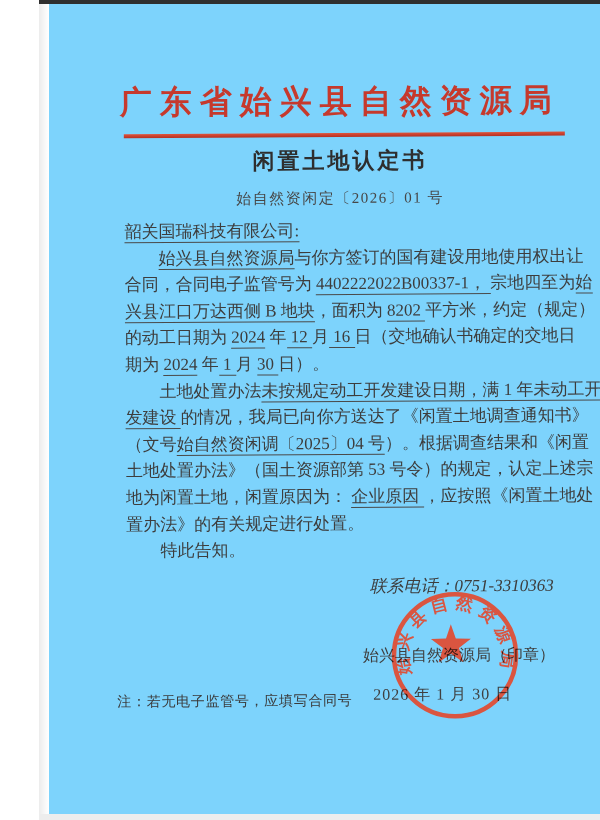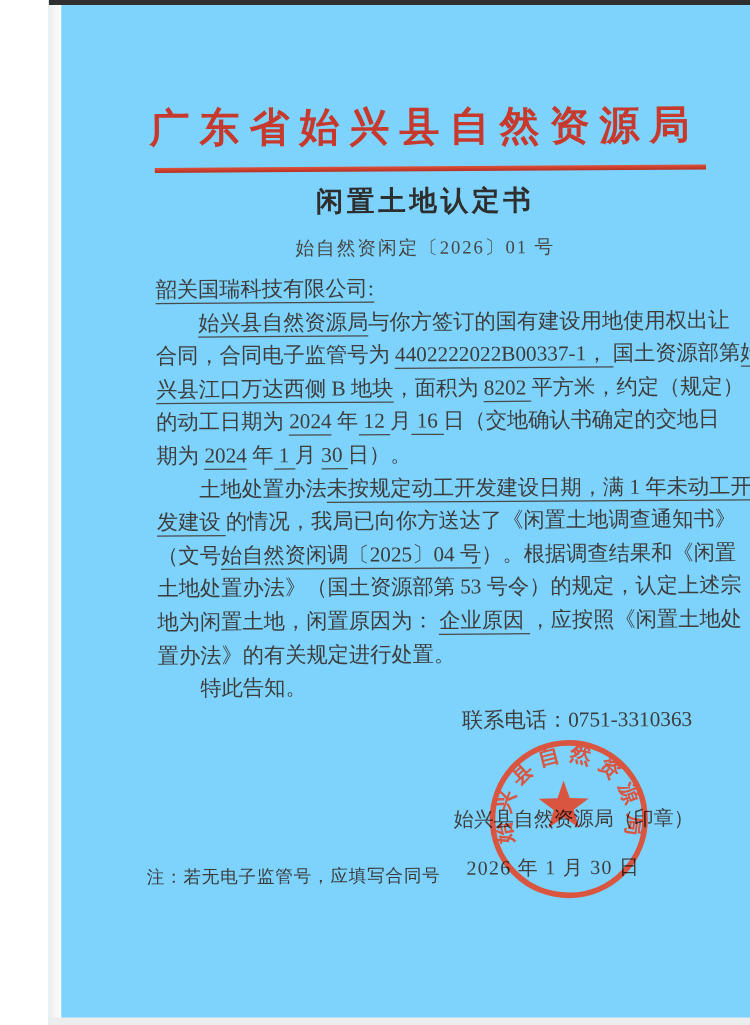--- a/index.html
+++ b/index.html
@@ -29,21 +29,21 @@
   .doc-no{position:absolute;left:0;top:189px;width:600px;text-align:center;
     font-size:15px;letter-spacing:1.5px;color:#474747;}
 
   .body-block{position:absolute;left:84px;top:218px;width:455px;}
   .bline{height:26.6px;line-height:26.6px;font-size:17px;white-space:pre;}
   .bline.indent{padding-left:34px;}
   .u{border-bottom:1px solid #4a4a4a;padding-bottom:1px;}
 
   .contact{position:relative;height:26.6px;line-height:26.6px;font-size:17px;white-space:pre;}
   .contact .c1{position:absolute;left:26px;top:0;}
-  .contact .c2{position:absolute;left:243px;top:0;}
+  .contact .c2{position:absolute;left:243px;top:10px;font-style:italic;}
 
   .sig-org{position:absolute;left:320px;top:646px;font-size:16px;white-space:nowrap;color:#3f3f3f;}
   .sig-date{position:absolute;left:330px;top:685px;font-size:16px;letter-spacing:1px;white-space:nowrap;color:#3f3f3f;}
 
   .seal{position:absolute;left:342px;top:586px;width:140px;height:140px;
     mix-blend-mode:multiply;opacity:.92;}
 
   .footnote{position:absolute;left:74px;top:692px;font-size:14px;letter-spacing:0.7px;
     color:#3a3a3a;white-space:nowrap;}
 </style>
@@ -58,21 +58,21 @@
     <div class="rule"></div>
 
     <div class="doc-title">闲置土地认定书</div>
 
     <div class="doc-no">始自然资闲定〔2026〕01 号</div>
 
     <div class="body-block">
       <div id="body-lines">
           <div class="bline"><span class="u">韶关国瑞科技有限公司:</span></div>
           <div class="bline indent"><span class="u">始兴县自然资源局</span><span>与你方签订的国有建设用地使用权出让</span></div>
-          <div class="bline"><span>合同，合同电子监管号为 </span><span class="u">4402222022B00337-1， </span><span>国土资源部第</span><span class="u">始</span></div>
+          <div class="bline"><span>合同，合同电子监管号为 </span><span class="u">4402222022B00337-1， </span><span>宗地四至为</span><span class="u">始</span></div>
           <div class="bline"><span class="u">兴县江口万达西侧 B 地块</span><span>，面积为 </span><span class="u">8202 </span><span>平方米，约定（规定）</span></div>
           <div class="bline"><span>的动工日期为 </span><span class="u">2024</span><span> 年</span><span class="u"> 12 </span><span>月</span><span class="u"> 16 </span><span>日（交地确认书确定的交地日</span></div>
           <div class="bline"><span>期为 </span><span class="u">2024</span><span> 年</span><span class="u"> 1 </span><span>月 </span><span class="u">30 </span><span>日）。</span></div>
           <div class="bline indent"><span>土地处置办法</span><span class="u">未按规定动工开发建设日期，满 1 年未动工开</span></div>
           <div class="bline"><span class="u">发建设 </span><span>的情况，我局已向你方送达了《闲置土地调查通知书》</span></div>
           <div class="bline"><span>（文号</span><span class="u">始自然资闲调〔2025〕04 号</span><span>）。根据调查结果和《闲置</span></div>
           <div class="bline"><span>土地处置办法》（国土资源部第 53 号令）的规定，认定上述宗</span></div>
           <div class="bline"><span>地为闲置土地，闲置原因为： </span><span class="u">企业原因 </span><span>，应按照《闲置土地处</span></div>
           <div class="bline"><span>置办法》的有关规定进行处置。</span></div>
           <div class="bline indent"><span>特此告知。</span></div>

